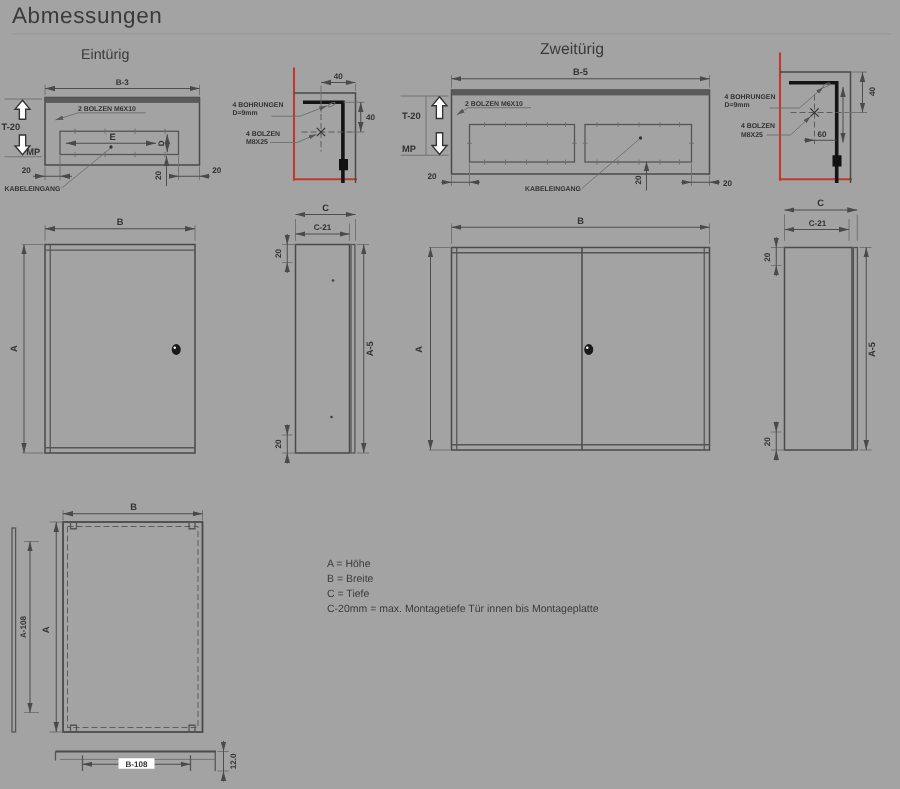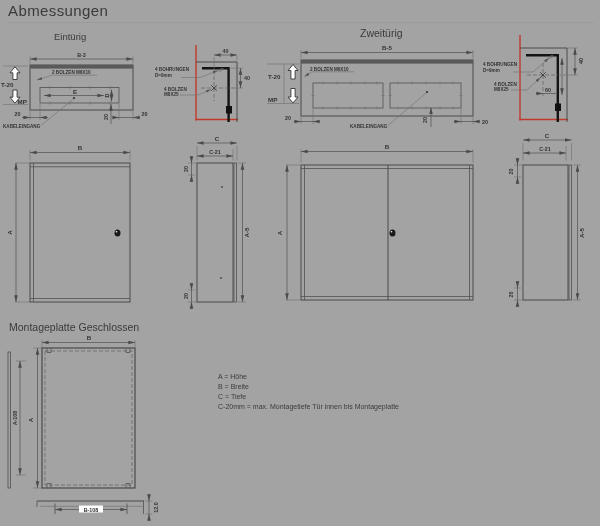--- a/index.html
+++ b/index.html
@@ -32,21 +32,20 @@
   .end{text-anchor:end}
 </style>
 </head>
 <body>
 
 <div id="stage">
   <div id="page-title">Abmessungen</div>
   <div id="title-rule"></div>
   <div id="sec-ein" class="sec">Eintürig</div>
   <div id="sec-zwei" class="sec">Zweitürig</div>
-  <div id="sec-mont" class="sec">Montageplatte Geschlossen</div>
 
   <div id="legend">
     <div>A = Höhe</div>
     <div>B = Breite</div>
     <div>C = Tiefe</div>
     <div>C-20mm = max. Montagetiefe Tür innen bis Montageplatte</div>
   </div>
 
   <svg width="600" height="526" viewBox="0 0 600 526">
     <defs>

